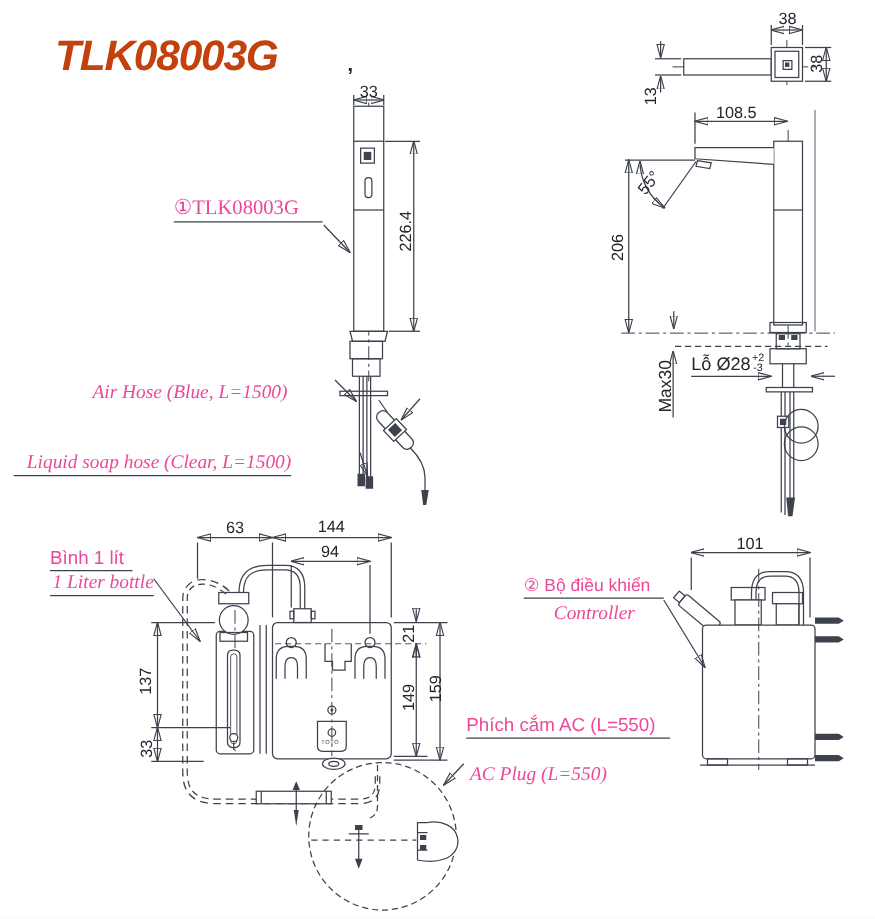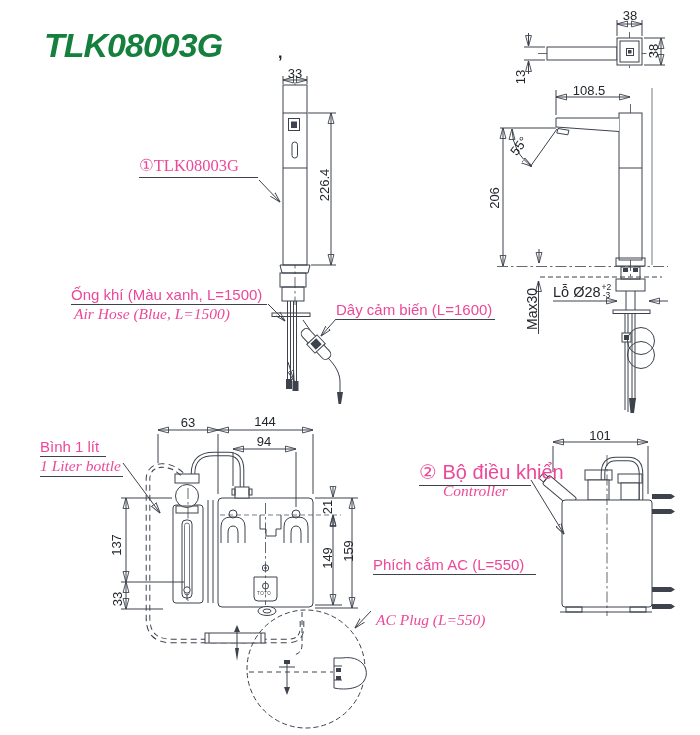--- a/index.html
+++ b/index.html
@@ -11,30 +11,30 @@
   svg .wf{fill:#ffffff;}
   svg .dsh{stroke-dasharray:5 3;}
   svg .cl{stroke-dasharray:11 3 2.5 3;stroke-width:.8;}
   svg .thin{stroke-width:.7;}
   svg .tube{stroke-width:4.6;}
   svg .tubed{stroke-width:4.6;stroke-dasharray:6 4;}
   svg .core{stroke:#ffffff;stroke-width:2.6;}
 
   .lbl{position:absolute;white-space:nowrap;color:#ec4899;}
   .vi{font-size:15px;}
-  .vib{font-size:20px;}
-  .en{font-family:"Liberation Serif","DejaVu Serif",serif;font-style:italic;font-size:15.5px;}
+  .vib{font-size:14px;}
+  .en{font-family:"Liberation Serif","DejaVu Serif",serif;font-style:italic;font-size:15.5px;text-align:right;}
   .srf{font-family:"Liberation Serif","DejaVu Serif",serif;font-size:16.5px;}
   .ul{border-bottom:1.3px solid #3d424d;padding-bottom:1px;}
   .dim{position:absolute;font-size:13px;color:#23262b;white-space:nowrap;
        transform:translate(-50%,-50%);}
   .rot{transform:translate(-50%,-50%) rotate(-90deg);}
   .rot52{transform:translate(-50%,-50%) rotate(-52deg);}
   #title{position:absolute;left:44px;top:26px;font-style:italic;font-weight:800;
-         font-size:34px;letter-spacing:-1px;color:#15803d;}
+         font-size:34px;letter-spacing:-1px;color:#c2410c;}
   #title-mark{position:absolute;left:278px;top:44px;font-weight:700;font-size:16px;color:#1d2026;}
   #hole-lbl{position:absolute;left:553px;top:284px;font-size:14.5px;color:#23262b;text-align:center;}
   #hole-lbl .tol{display:inline-flex;flex-direction:column;vertical-align:middle;
                  font-size:8.5px;line-height:8px;margin-left:1px;transform:translateY(-2px);}
   #toto-front{position:absolute;left:257px;top:591px;font-size:4.5px;letter-spacing:.5px;color:#3d424d;}
   #max30{position:absolute;left:532px;top:309px;font-size:14px;color:#23262b;white-space:nowrap;}
 </style>
 </head>
 <body>
 
@@ -275,33 +275,32 @@
     <path d="M531,480 L564,534" marker-end="url(#ar)"></path>
     <path d="M371,611 L355,628" marker-end="url(#ar)"></path>
   </g>
 </svg>
 
 <div id="title">TLK08003G</div>
 <div id="title-mark">,</div>
 
 <div class="lbl srf ul" style="left:139px;top:156px;width:119px">①TLK08003G</div>
 
-<div class="lbl vi ul" style="left:71px;top:286px;width:196px">Ống khí (Màu xanh, L=1500)</div>
 <div class="lbl en" style="left:74px;top:305px">Air Hose (Blue, L=1500)</div>
 
-
-<div class="lbl vi ul" style="left:336px;top:301px;width:159px">Dây cảm biến (L=1600)</div>
+<div class="lbl en ul" style="left:11px;top:361px;width:222px">Liquid soap hose (Clear, L=1500)</div>
+
 
 <div class="lbl vi ul" style="left:40px;top:438px;width:66px">Bình 1 lít</div>
 <div class="lbl en ul" style="left:40px;top:457px;width:83px">1 Liter bottle</div>
 
 <div class="lbl vib ul" style="left:419px;top:460px;width:112px">② Bộ điều khiển</div>
 <div class="lbl en" style="left:443px;top:482px">Controller</div>
 
-<div class="lbl vi ul" style="left:373px;top:556px;width:163px">Phích cắm AC (L=550)</div>
+<div class="lbl vi ul" style="left:373px;top:572px;width:163px">Phích cắm AC (L=550)</div>
 <div class="lbl en" style="left:376px;top:611px">AC Plug (L=550)</div>
 
 <div id="hole-lbl">
   <span>Lỗ Ø28</span><span class="tol">
         <span>+2</span>
         <span>-3</span>
       </span>
 </div>
 
 <div id="max30" class="rot">Max30</div>

